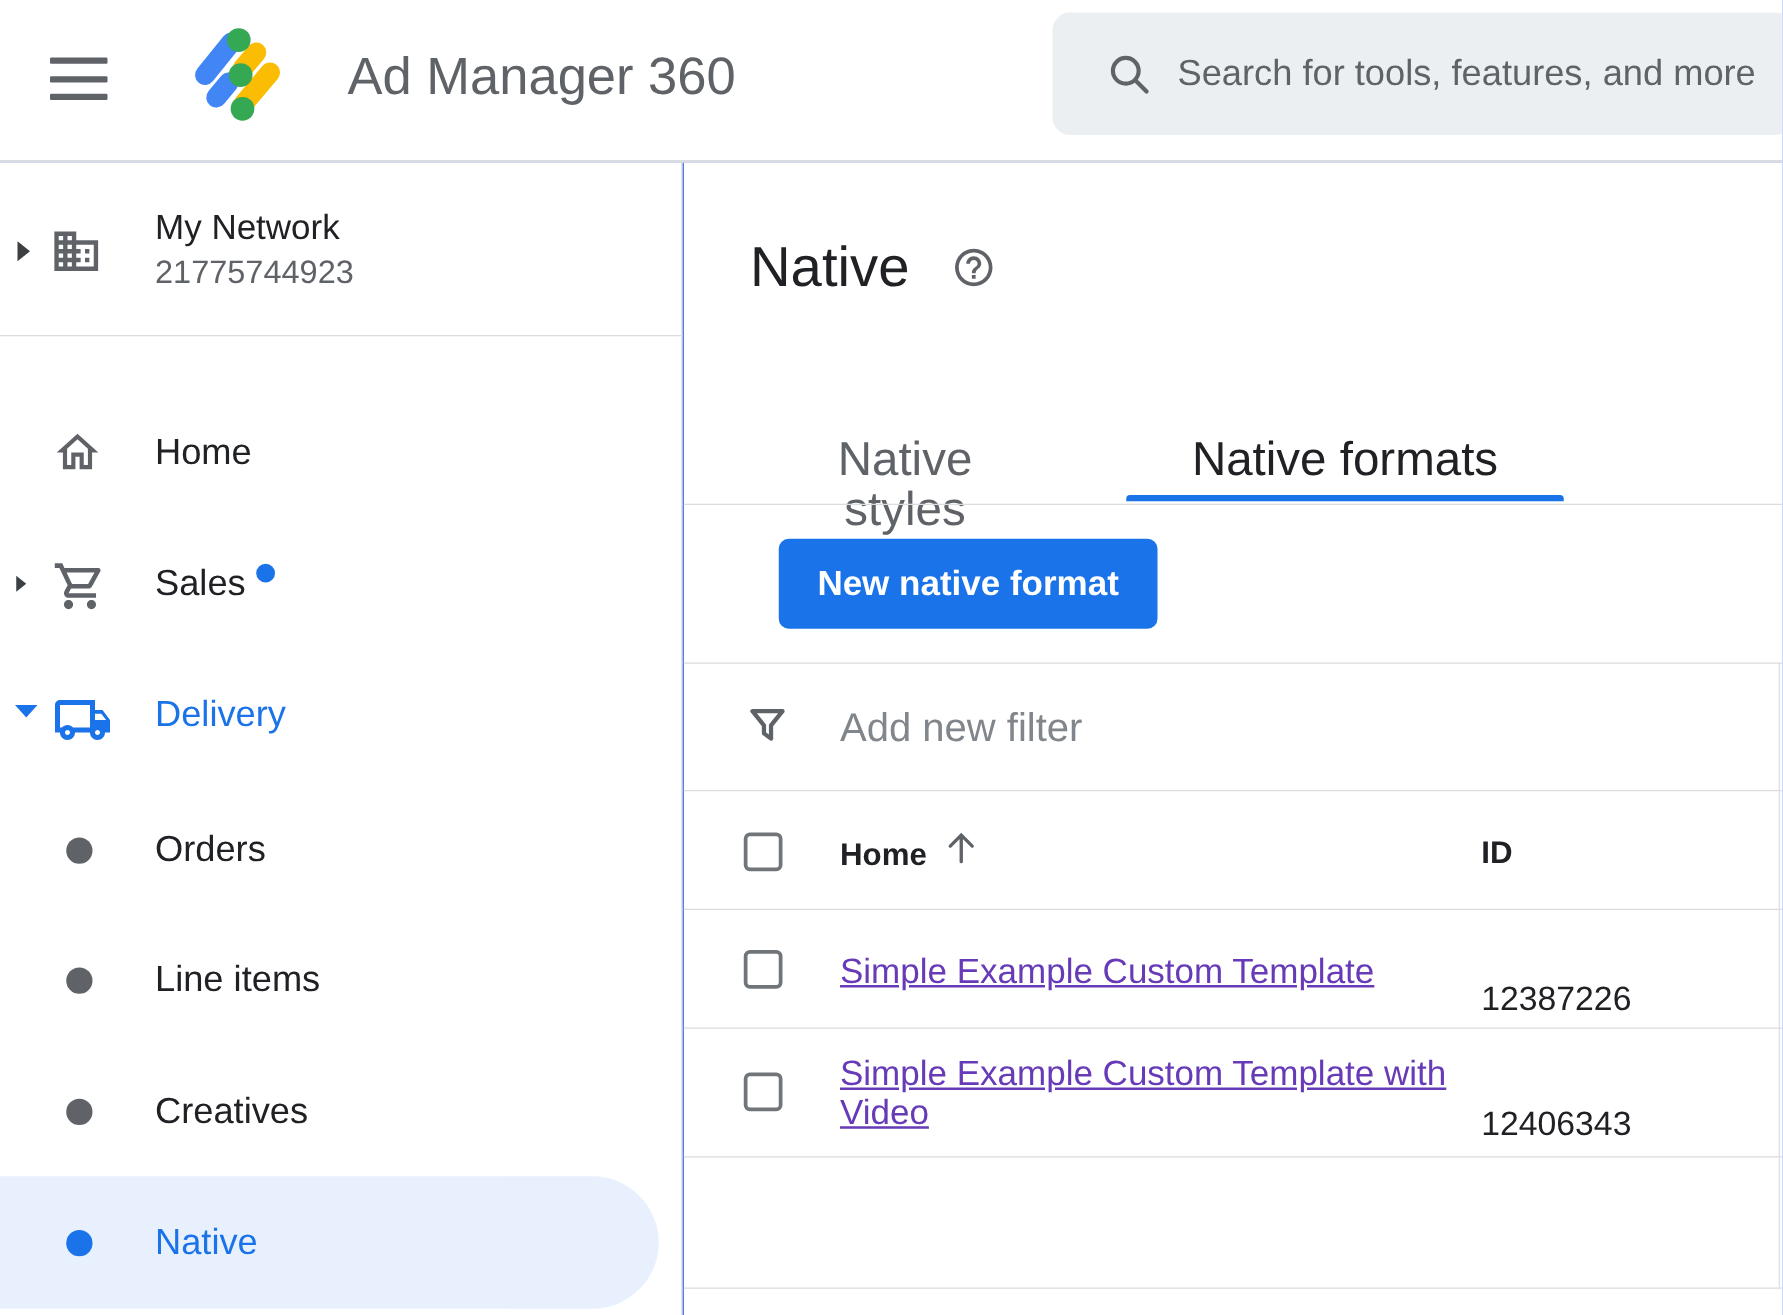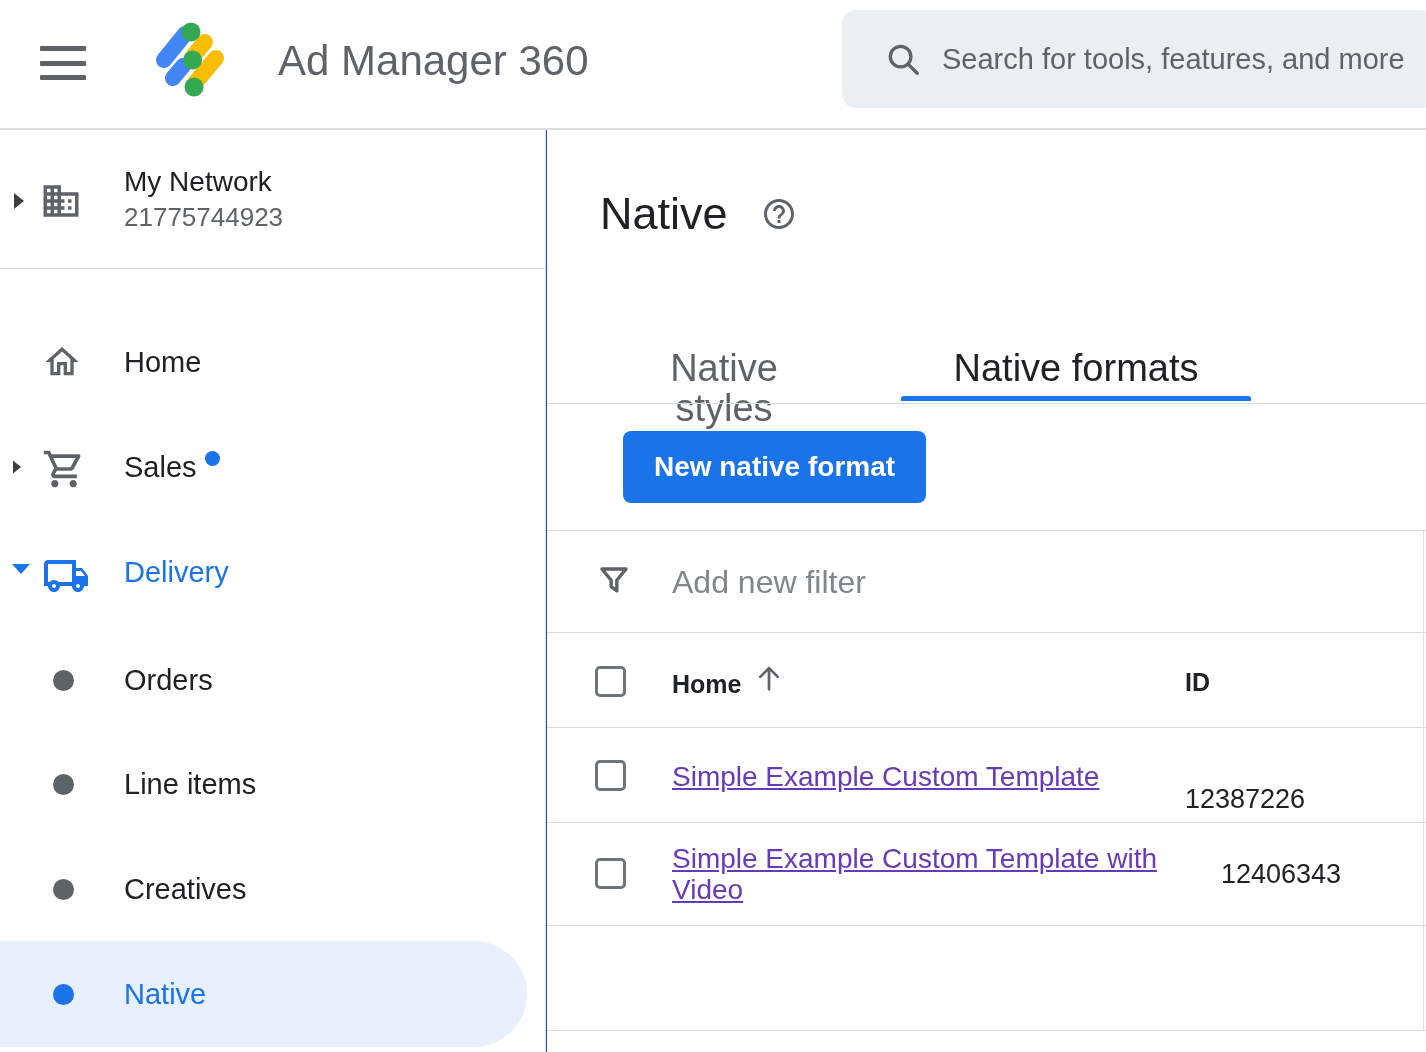--- a/index.html
+++ b/index.html
@@ -204,19 +204,19 @@
     <div>
       <div class="checkbox" style="left:48px; top:630px;"></div>
       <a class="row-link" style="top:631px;">Simple Example Custom Template</a>
       <div class="cell-id" style="top:632px;margin-top:22px;">12387226</div>
     </div>
     <div class="hline" style="top:692px;"></div>
 
     <div>
       <div class="checkbox" style="left:48px; top:728px;"></div>
       <a class="row-link" style="top:713px;">Simple Example Custom Template with Video</a>
-      <div class="cell-id" style="top:729px;margin-left:36px;">12406343</div>
+      <div class="cell-id" style="top:754px;">12406343</div>
     </div>
     <div class="hline" style="top:795px;"></div>
     <div class="hline" style="top:900px;"></div>
 
   </div>
 </div>
 
 </body></html>

